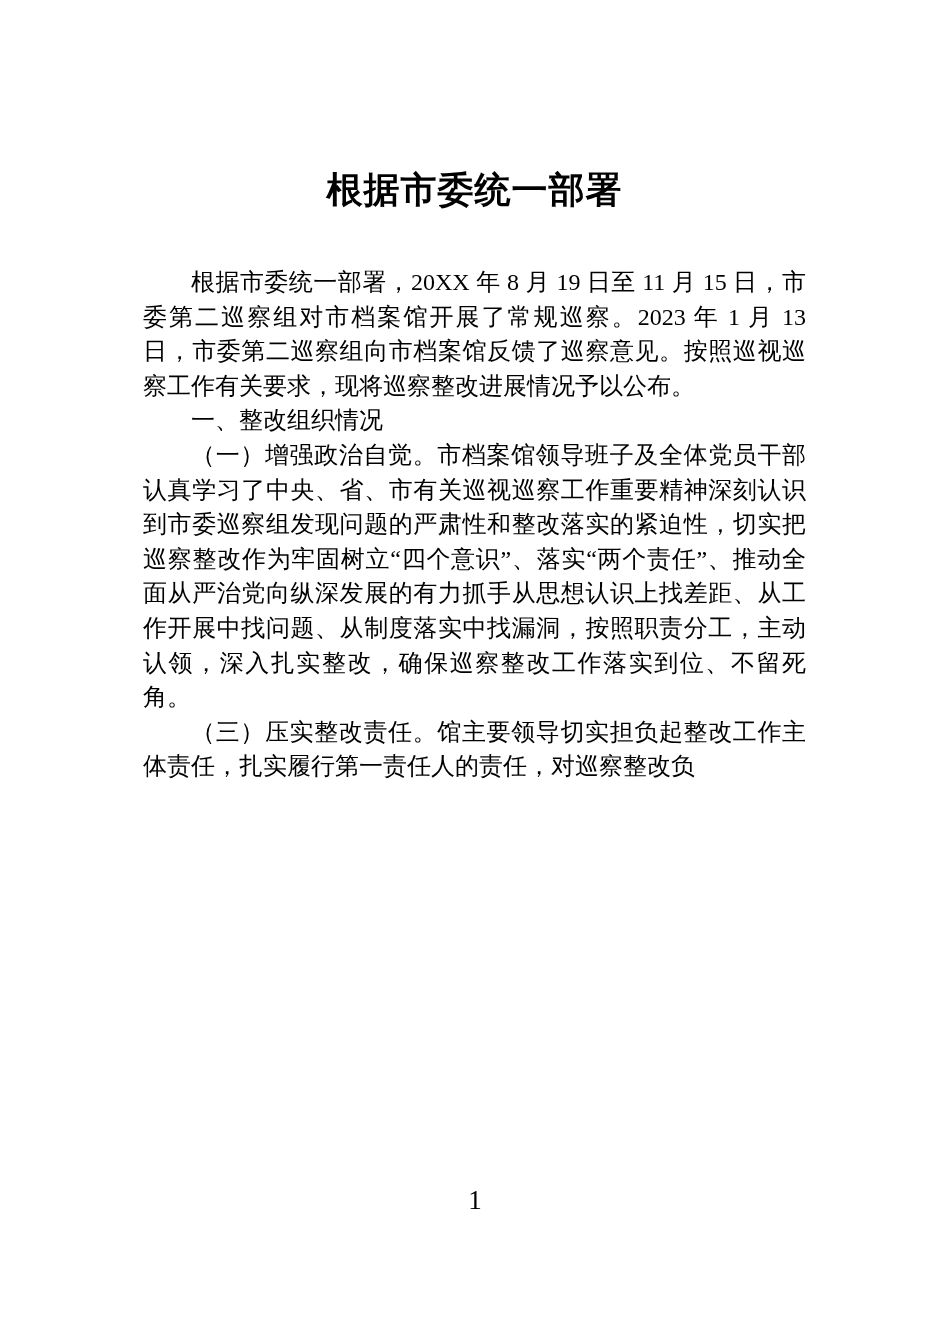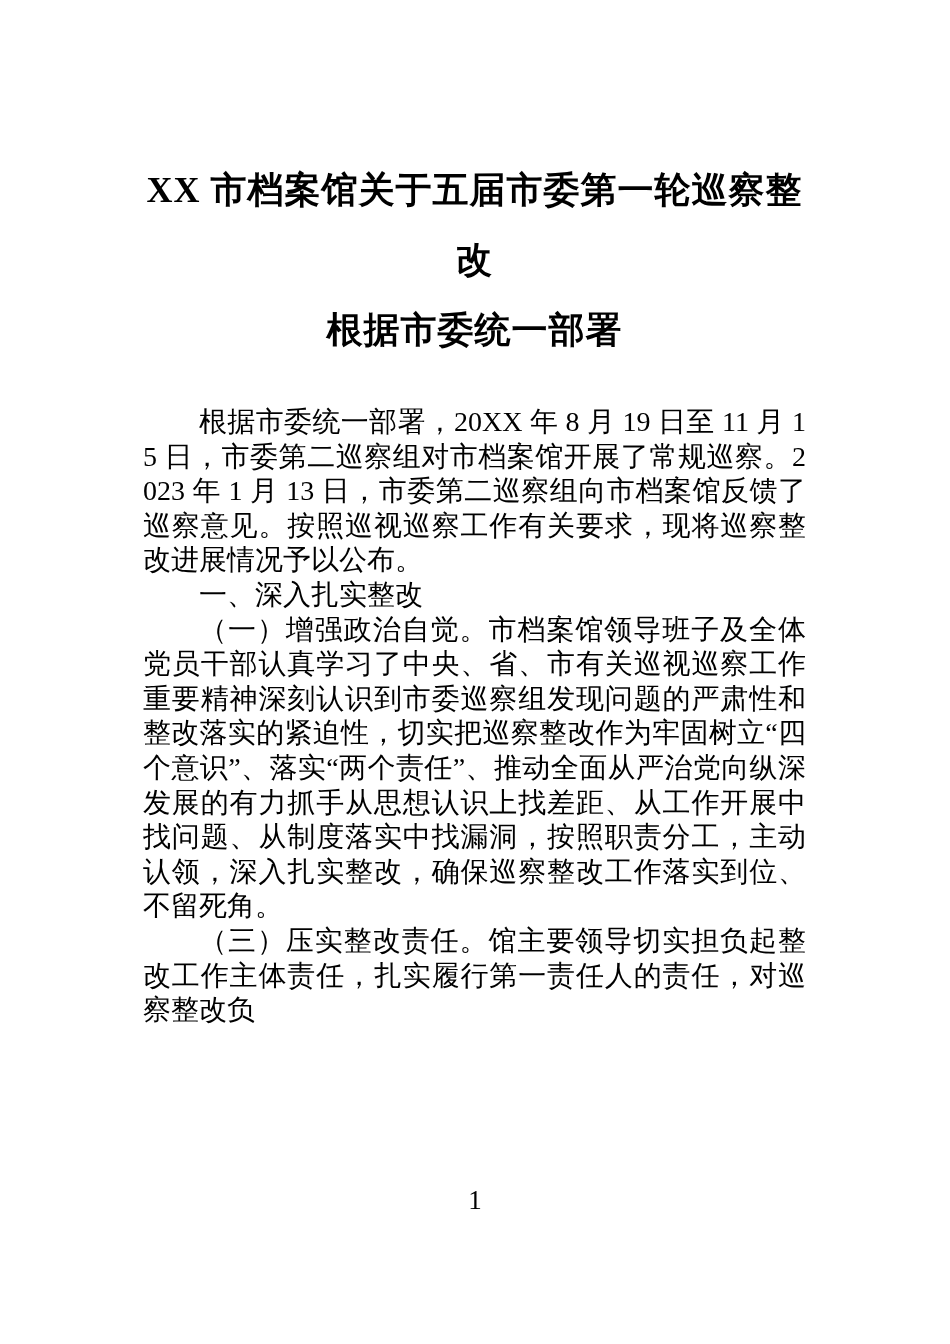--- a/index.html
+++ b/index.html
@@ -33,21 +33,21 @@
   .doc-title .title-line {
     display: block;
   }
   .doc-body {
     margin-top: 40px;
     height: 835px;
     overflow: hidden;
   }
   .para {
     margin: 0;
-    font-size: 28px;
+    font-size: 24px;
     line-height: 34.6px;
     text-align: justify;
     text-justify: inter-ideograph;
     text-indent: 2em;
     word-break: break-all;
   }
   .page-number {
     position: absolute;
     top: 1183px;
     left: 0;
@@ -56,26 +56,25 @@
     font-size: 27px;
     line-height: 34px;
   }
 </style>
 </head>
 <body>
 
 <div class="page">
 
   <h1 class="doc-title">
-    <span class="title-line">XX 市档案馆关于五届市委第一轮巡察整改</span>
     <span class="title-line">根据市委统一部署</span>
   </h1>
 
   <div class="doc-body">
     <p class="para">根据市委统一部署，20XX 年 8 月 19 日至 11 月 15 日，市委第二巡察组对市档案馆开展了常规巡察。2023 年 1 月 13 日，市委第二巡察组向市档案馆反馈了巡察意见。按照巡视巡察工作有关要求，现将巡察整改进展情况予以公布。</p>
-    <p class="para">一、深入扎实整改</p>
+    <p class="para">一、整改组织情况</p>
     <p class="para">（一）增强政治自觉。市档案馆领导班子及全体党员干部认真学习了中央、省、市有关巡视巡察工作重要精神深刻认识到市委巡察组发现问题的严肃性和整改落实的紧迫性，切实把巡察整改作为牢固树立“四个意识”、落实“两个责任”、推动全面从严治党向纵深发展的有力抓手从思想认识上找差距、从工作开展中找问题、从制度落实中找漏洞，按照职责分工，主动认领，深入扎实整改，确保巡察整改工作落实到位、不留死角。</p>
     <p class="para">（三）压实整改责任。馆主要领导切实担负起整改工作主体责任，扎实履行第一责任人的责任，对巡察整改负</p>
   </div>
 
   <div class="page-number">1</div>
 
 </div>
 
 </body></html>

